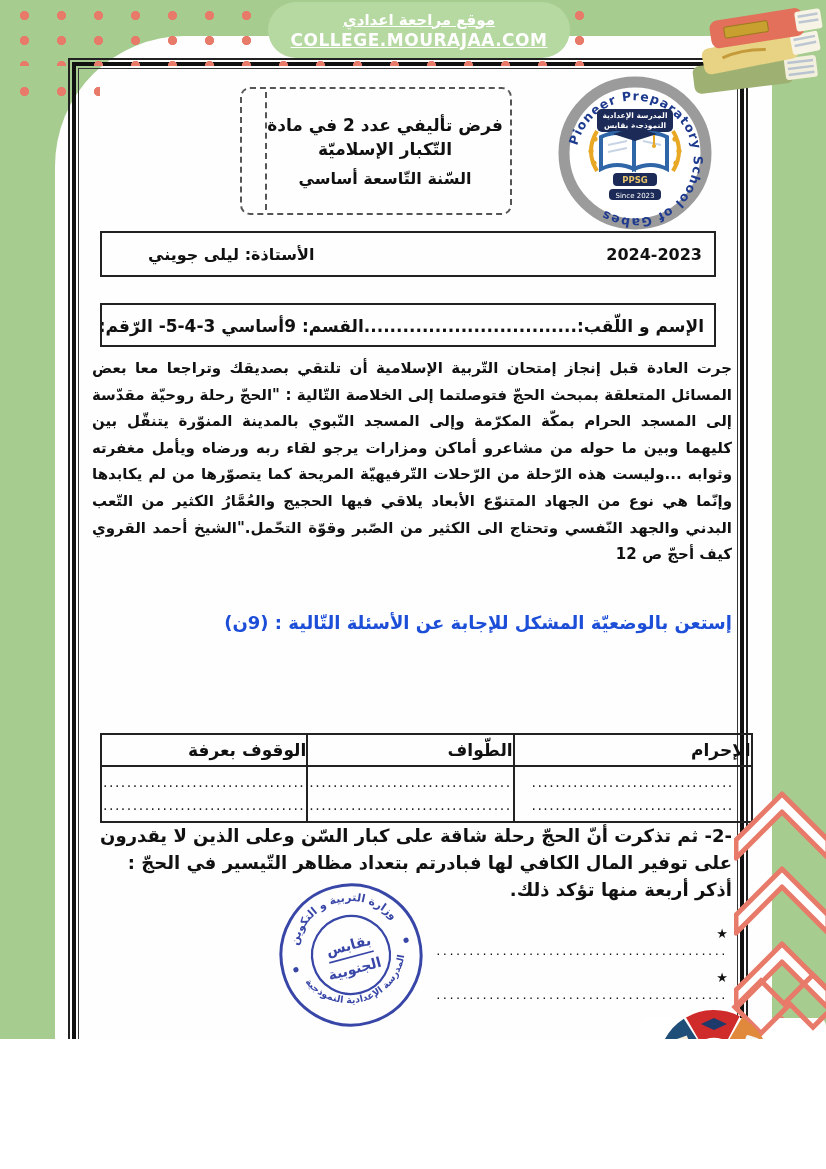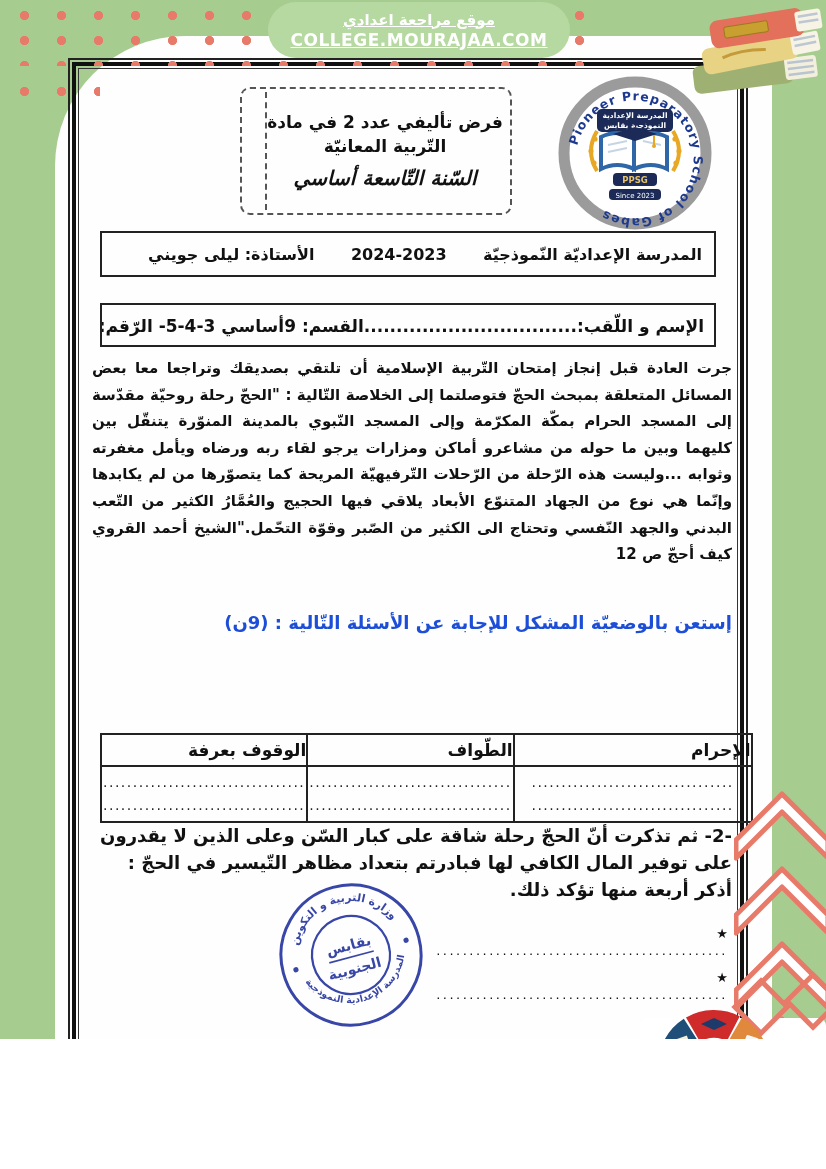--- a/index.html
+++ b/index.html
@@ -28,21 +28,21 @@
   .footer-band .site-url{font-size:22px;}
 
   
   .exam-box{position:absolute;left:240px;top:87px;width:272px;height:128px;border:2px dashed #555;border-radius:10px;
             z-index:4;display:flex;flex-direction:column;align-items:center;justify-content:center;direction:rtl;
             padding-right:4px;padding-left:22px;box-sizing:border-box;}
   .exam-spine{position:absolute;left:3px;top:3px;bottom:3px;width:20px;border-right:2px dashed #555;border-radius:10px 0 0 10px;}
   .exam-line{color:#111;font-weight:bold;text-align:center;}
   .exam-l1{font-size:17px;}
   .exam-l2{font-size:17px;margin-top:4px;}
-  .exam-l3{font-size:20px;margin-top:10px;font-style:italic;}
+  .exam-l3{font-size:16px;margin-top:10px;}
 
   
   .info-row{position:absolute;left:100px;top:231px;width:616px;height:46px;border:2px solid #222;z-index:4;
             direction:rtl;display:flex;align-items:center;font-size:16px;font-weight:bold;color:#111;
             padding:0 12px 0 46px;box-sizing:border-box;justify-content:space-between;}
   .student-row{position:absolute;left:100px;top:303px;width:616px;height:44px;border:2px solid #222;z-index:4;
                direction:rtl;font-size:17px;font-weight:bold;color:#111;line-height:42px;padding:0 10px;
                box-sizing:border-box;white-space:nowrap;overflow:hidden;}
 
   .passage{position:absolute;left:92px;top:355px;width:640px;z-index:4;direction:rtl;text-align:justify;
@@ -121,21 +121,21 @@
       <rect x="108" y="18" width="26" height="20" rx="3" fill="#f7f4e6"></rect>
       <line x1="111" y1="23" x2="131" y2="23" stroke="#bcc7d2" stroke-width="2.5"></line>
       <line x1="111" y1="29" x2="131" y2="29" stroke="#bcc7d2" stroke-width="2.5"></line>
       <rect x="36" y="22" width="44" height="11" rx="2" fill="#c8a030" stroke="#9c7a1e"></rect>
     </g>
   </svg>
 
   <div class="exam-box">
     <div class="exam-spine"></div>
     <div class="exam-line exam-l1">فرض تأليفي عدد 2 في مادة</div>
-    <div class="exam-line exam-l2">التّربية المعانيّة</div>
+    <div class="exam-line exam-l2">التّكبار الإسلاميّة</div>
     <div class="exam-line exam-l3">السّنة التّاسعة أساسي</div>
   </div>
 
   <svg class="logo-svg" width="156" height="156" viewBox="0 0 156 156">
     <circle cx="78" cy="78" r="71" fill="#ffffff" stroke="#9b9b9b" stroke-width="11"></circle>
     <defs>
       <path id="logoRing" d="M 19 78 A 59 59 0 1 1 18.9 79"></path>
     </defs>
     <text font-size="12.5" font-weight="bold" fill="#1d3a8f" letter-spacing="1">
       <textPath href="#logoRing" startOffset="2%">Pioneer Preparatory School of Gabes</textPath>
@@ -163,21 +163,20 @@
       <line x1="97" y1="60" x2="97" y2="70" stroke="#e8a824" stroke-width="2"></line>
       <circle cx="97" cy="71" r="2" fill="#e8a824"></circle>
     </g>
     <rect x="56" y="98" width="44" height="13" rx="4" fill="#1b2a56"></rect>
     <text x="78" y="108" text-anchor="middle" font-size="8.5" font-weight="bold" fill="#e8c36a">PPSG</text>
     <rect x="52" y="114" width="52" height="11" rx="4" fill="#1b2a56"></rect>
     <text x="78" y="122.5" text-anchor="middle" font-size="7" fill="#ffffff">Since 2023</text>
   </svg>
 
   <div class="info-row">
-    <span>المدرسة الإعداديّة النّموذجيّة</span>
     <span>2024-2023</span>
     <span>الأستاذة: ليلى جويني</span>
   </div>
 
   <div class="student-row">الإسم و اللّقب:.................................القسم: 9أساسي 3-4-5- الرّقم:......العدد:</div>
 
   <div class="passage">جرت العادة قبل إنجاز إمتحان التّربية الإسلامية أن تلتقي بصديقك وتراجعا معا بعض المسائل المتعلقة بمبحث الحجّ فتوصلتما إلى الخلاصة التّالية : "الحجّ رحلة روحيّة مقدّسة إلى المسجد الحرام بمكّة المكرّمة وإلى المسجد النّبوي بالمدينة المنوّرة يتنقّل بين كليهما وبين ما حوله من مشاعرو أماكن ومزارات يرجو لقاء ربه ورضاه ويأمل مغفرته وثوابه ...وليست هذه الرّحلة من الرّحلات التّرفيهيّة المريحة كما يتصوّرها من لم يكابدها وإنّما هي نوع من الجهاد المتنوّع الأبعاد يلاقي فيها الحجيج والعُمَّارُ الكثير من التّعب البدني والجهد النّفسي وتحتاج الى الكثير من الصّبر وقوّة التحّمل."الشيخ أحمد القروي كيف أحجّ ص 12</div>
 
   <div class="instruction">إستعن بالوضعيّة المشكل للإجابة عن الأسئلة التّالية : (9ن)</div>
 

